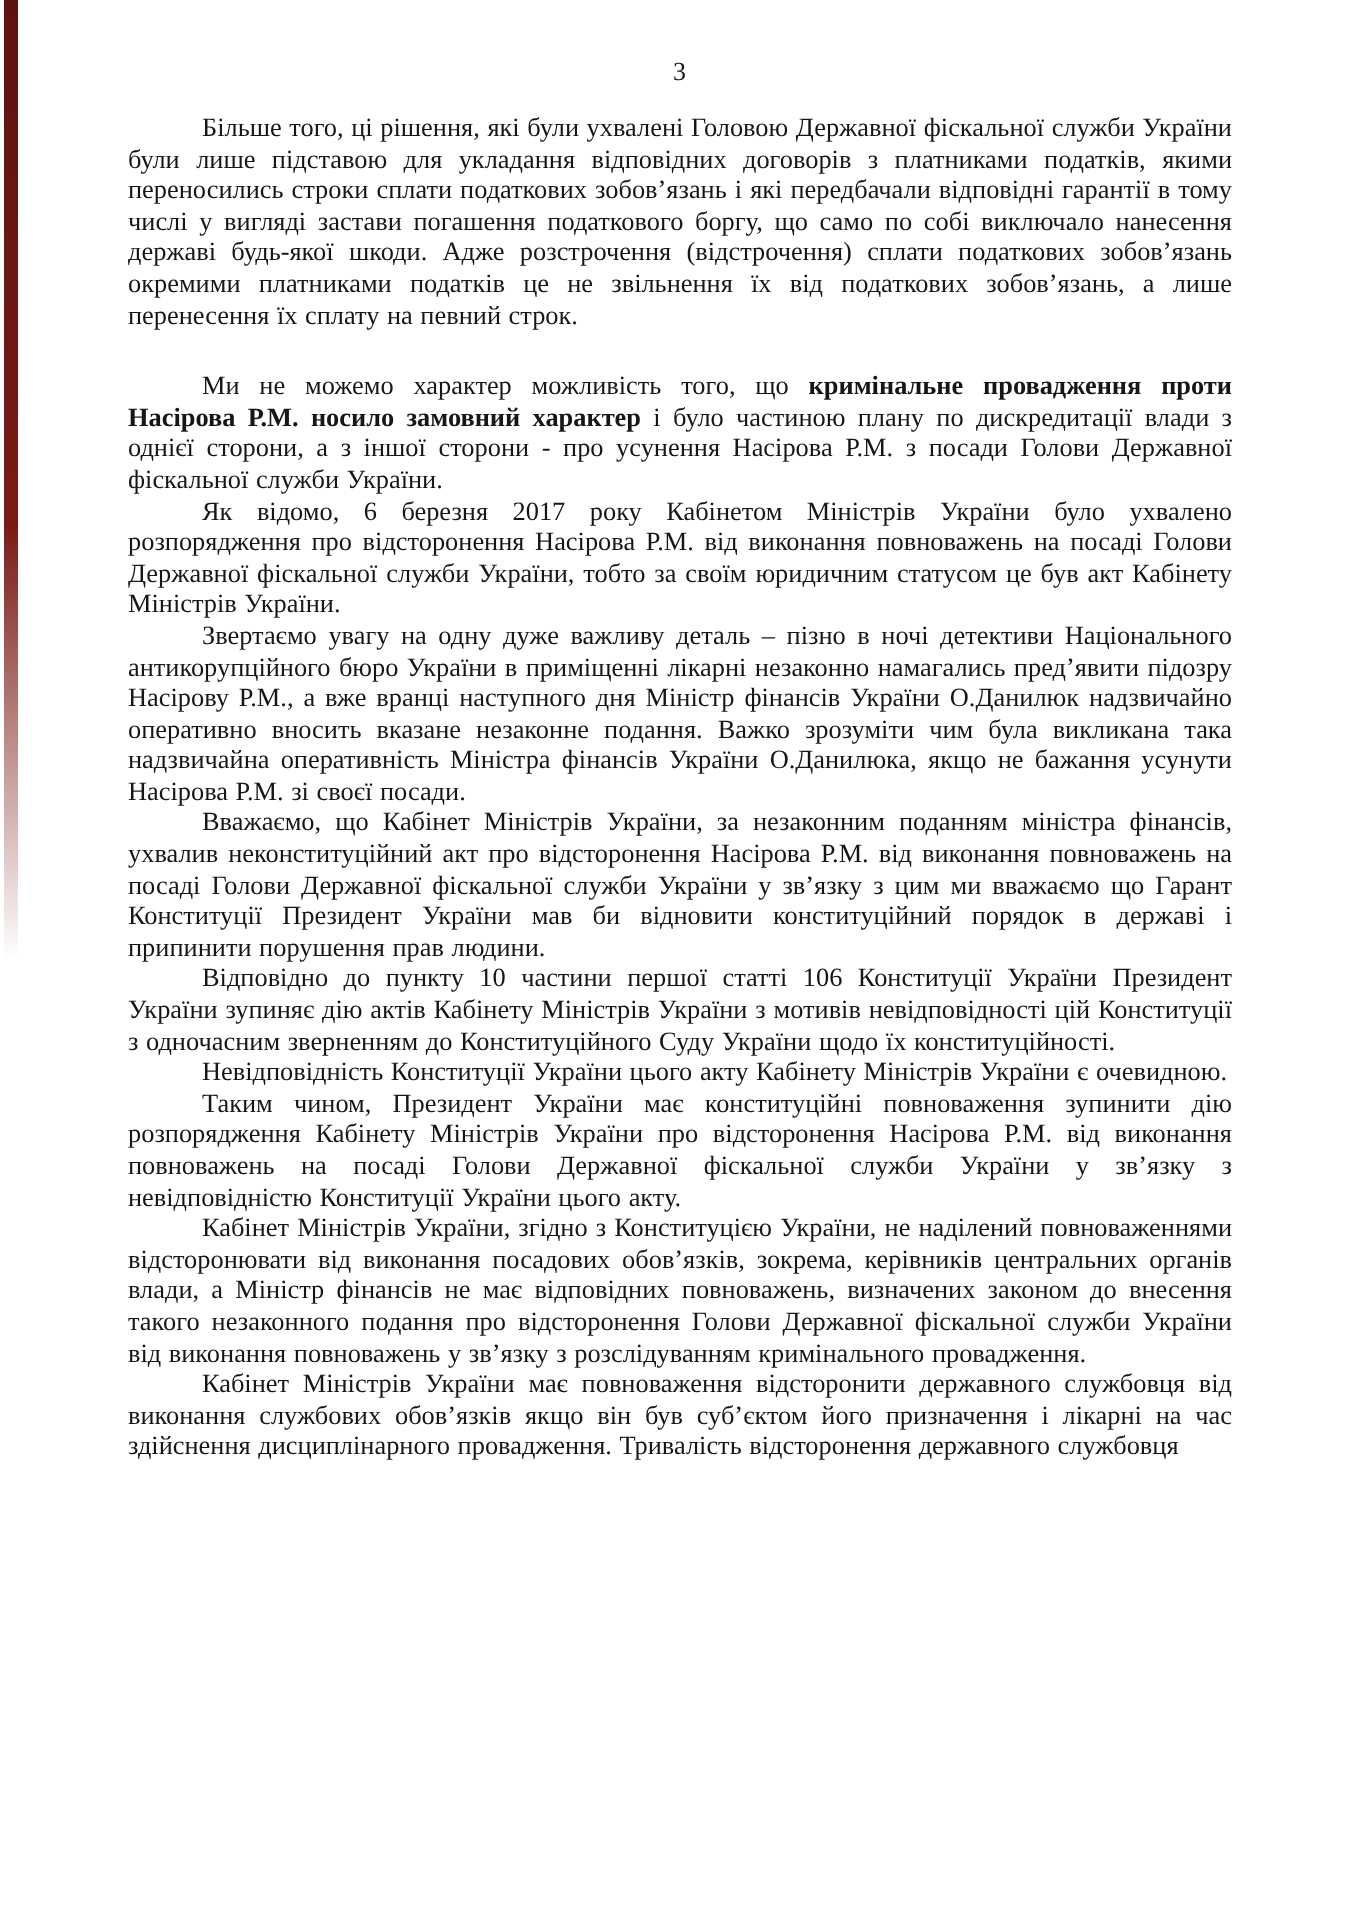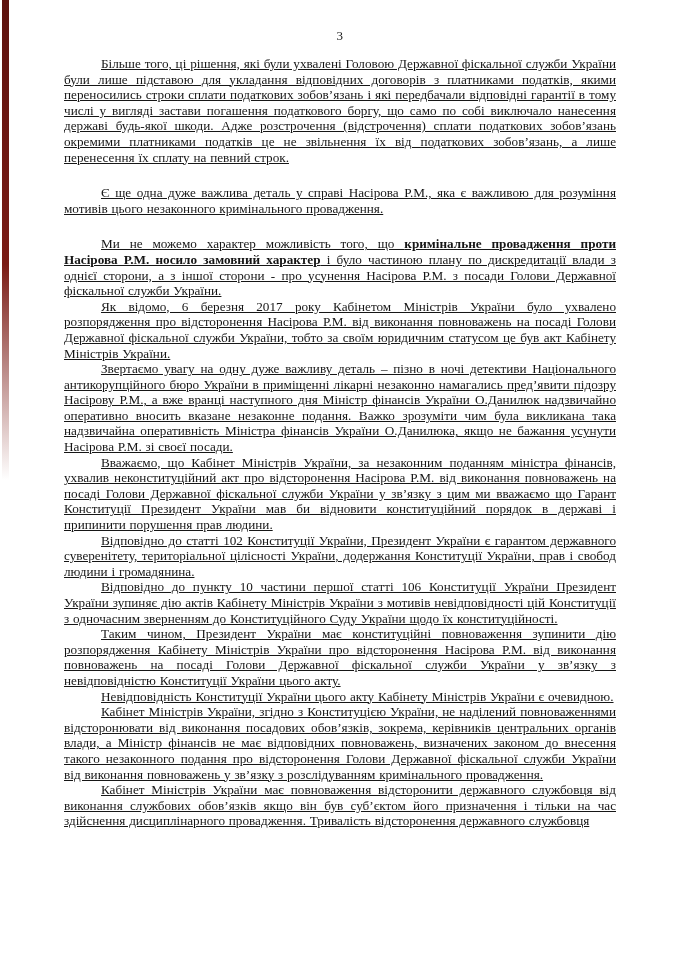--- a/index.html
+++ b/index.html
@@ -43,44 +43,41 @@
     margin-bottom: 12px;
     letter-spacing: 0.5px;
   }
   p.para {
     margin: 0;
     font-size: 13.2px;
     line-height: 15.6px;
     text-align: justify;
     text-indent: 37px;
     word-spacing: 0.5px;
-    text-decoration: underline;
   }
   p.para.gap {
     margin-top: 20px;
   }
   .b {
     font-weight: bold;
   }
 </style>
 </head>
 <body>
 
 <div class="page">
   <div class="edge-line"></div>
   <div class="content">
     <div class="page-number">3</div>
     <div id="paragraphs">
         <p class="para"><span>Більше того, ці рішення, які були ухвалені Головою Державної фіскальної служби України були лише підставою для укладання відповідних договорів з платниками податків, якими переносились строки сплати податкових зобов’язань і які передбачали відповідні гарантії в тому числі у вигляді застави погашення податкового боргу, що само по собі виключало нанесення державі будь-якої шкоди. Адже розстрочення (відстрочення) сплати податкових зобов’язань окремими платниками податків це не звільнення їх від податкових зобов’язань, а лише перенесення їх сплату на певний строк.</span></p>
-        <p class="para gap"><span>Є ще одна дуже важлива деталь у справі Насірова Р.М., яка є важливою для розуміння мотивів цього незаконного кримінального провадження.</span></p>
         <p class="para gap"><span>Ми не можемо характер можливість того, що </span><span class="b">кримінальне провадження проти Насірова Р.М. носило замовний характер</span><span> і було частиною плану по дискредитації влади з однієї сторони, а з іншої сторони - про усунення Насірова Р.М. з посади Голови Державної фіскальної служби України.</span></p>
         <p class="para"><span>Як відомо, 6 березня 2017 року Кабінетом Міністрів України було ухвалено розпорядження про відсторонення Насірова Р.М. від виконання повноважень на посаді Голови Державної фіскальної служби України, тобто за своїм юридичним статусом це був акт Кабінету Міністрів України.</span></p>
         <p class="para"><span>Звертаємо увагу на одну дуже важливу деталь – пізно в ночі детективи Національного антикорупційного бюро України в приміщенні лікарні незаконно намагались пред’явити підозру Насірову Р.М., а вже вранці наступного дня Міністр фінансів України О.Данилюк надзвичайно оперативно вносить вказане незаконне подання. Важко зрозуміти чим була викликана така надзвичайна оперативність Міністра фінансів України О.Данилюка, якщо не бажання усунути Насірова Р.М. зі своєї посади.</span></p>
         <p class="para"><span>Вважаємо, що Кабінет Міністрів України, за незаконним поданням міністра фінансів, ухвалив неконституційний акт про відсторонення Насірова Р.М. від виконання повноважень на посаді Голови Державної фіскальної служби України у зв’язку з цим ми вважаємо що Гарант Конституції Президент України мав би відновити конституційний порядок в державі і припинити порушення прав людини.</span></p>
-        <p class="para"><span>Відповідно до статті 102 Конституції України, Президент України є гарантом державного суверенітету, територіальної цілісності України, додержання Конституції України, прав і свобод людини і громадянина.</span></p>
         <p class="para"><span>Відповідно до пункту 10 частини першої статті 106 Конституції України Президент України зупиняє дію актів Кабінету Міністрів України з мотивів невідповідності цій Конституції з одночасним зверненням до Конституційного Суду України щодо їх конституційності.</span></p>
+        <p class="para"><span>Невідповідність Конституції України цього акту Кабінету Міністрів України є очевидною.</span></p>
         <p class="para"><span>Таким чином, Президент України має конституційні повноваження зупинити дію розпорядження Кабінету Міністрів України про відсторонення Насірова Р.М. від виконання повноважень на посаді Голови Державної фіскальної служби України у зв’язку з невідповідністю Конституції України цього акту.</span></p>
-        <p class="para"><span>Невідповідність Конституції України цього акту Кабінету Міністрів України є очевидною.</span></p>
         <p class="para"><span>Кабінет Міністрів України, згідно з Конституцією України, не наділений повноваженнями відсторонювати від виконання посадових обов’язків, зокрема, керівників центральних органів влади, а Міністр фінансів не має відповідних повноважень, визначених законом до внесення такого незаконного подання про відсторонення Голови Державної фіскальної служби України від виконання повноважень у зв’язку з розслідуванням кримінального провадження.</span></p>
-        <p class="para"><span>Кабінет Міністрів України має повноваження відсторонити державного службовця від виконання службових обов’язків якщо він був суб’єктом його призначення і тільки на час здійснення дисциплінарного провадження. Тривалість відсторонення державного службовця</span></p>
+        <p class="para"><span>Кабінет Міністрів України має повноваження відсторонити державного службовця від виконання службових обов’язків якщо він був суб’єктом його призначення і лікарні на час здійснення дисциплінарного провадження. Тривалість відсторонення державного службовця</span></p>
       </div>
   </div>
 </div>
 
 </body></html>

